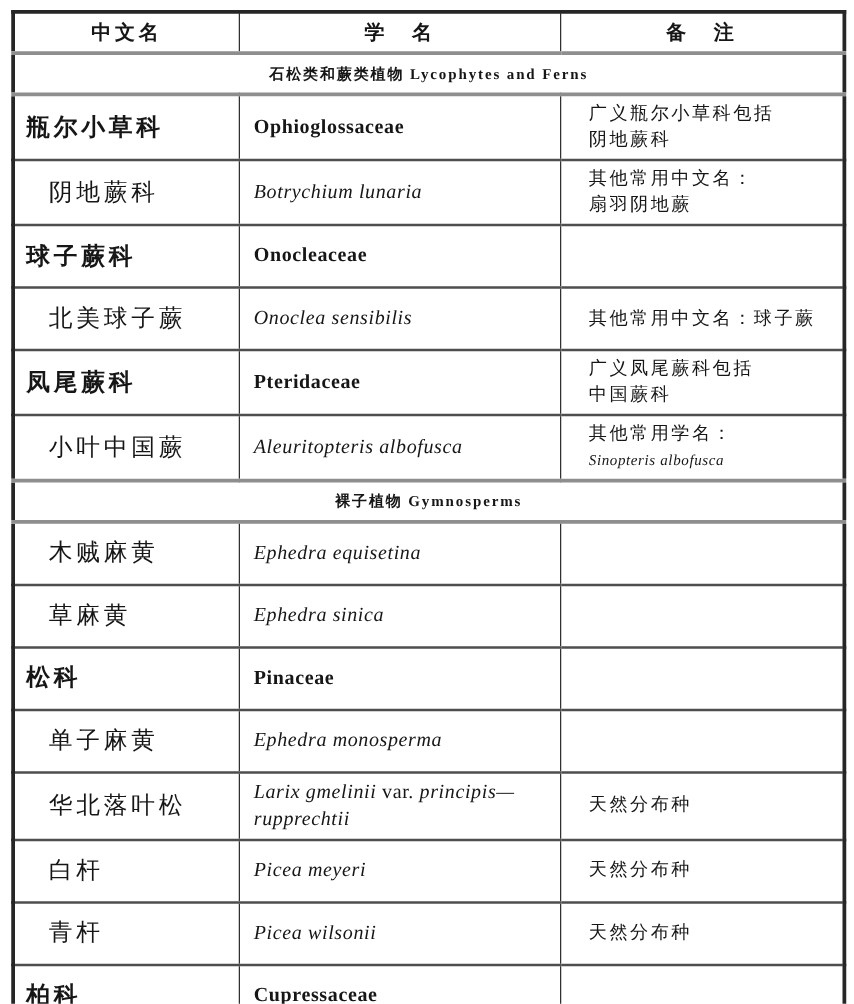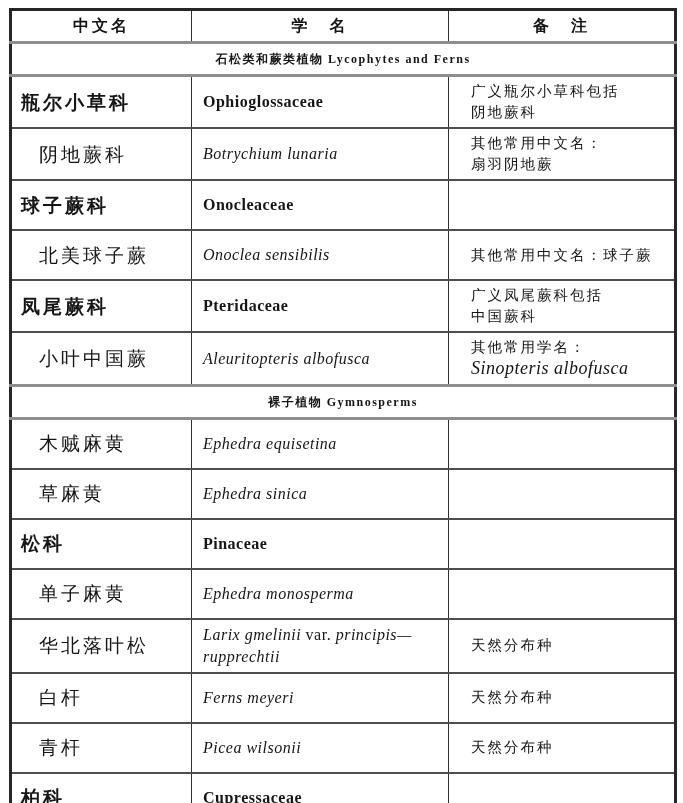--- a/index.html
+++ b/index.html
@@ -70,21 +70,21 @@
   td.note {
     font-size: 14.5px;
     letter-spacing: 2px;
     line-height: 21px;
     padding-left: 22px;
     padding-right: 4px;
   }
   td.note span.it-note {
     font-style: italic;
     letter-spacing: 0.5px;
-    font-size: 18px;
+    font-size: 12px;
   }
 </style>
 </head>
 <body>
 
 <table class="plant-table">
   <colgroup>
     <col style="width:181px">
     <col style="width:257px">
     <col style="width:227px">
@@ -153,21 +153,21 @@
         <td class="sci species"><span class="it">Ephedra monosperma</span></td>
         <td class="note"></td>
       </tr>
       <tr>
         <td class="cn species">华北落叶松</td>
         <td class="sci species"><span class="it">Larix gmelinii</span><span> var. </span><span class="it">principis—rupprechtii</span></td>
         <td class="note"><span>天然分布种</span></td>
       </tr>
       <tr>
         <td class="cn species">白杆</td>
-        <td class="sci species"><span class="it">Ferns meyeri</span></td>
+        <td class="sci species"><span class="it">Picea meyeri</span></td>
         <td class="note"><span>天然分布种</span></td>
       </tr>
       <tr>
         <td class="cn species">青杆</td>
         <td class="sci species"><span class="it">Picea wilsonii</span></td>
         <td class="note"><span>天然分布种</span></td>
       </tr>
       <tr>
         <td class="cn family">柏科</td>
         <td class="sci family"><span>Cupressaceae</span></td>

